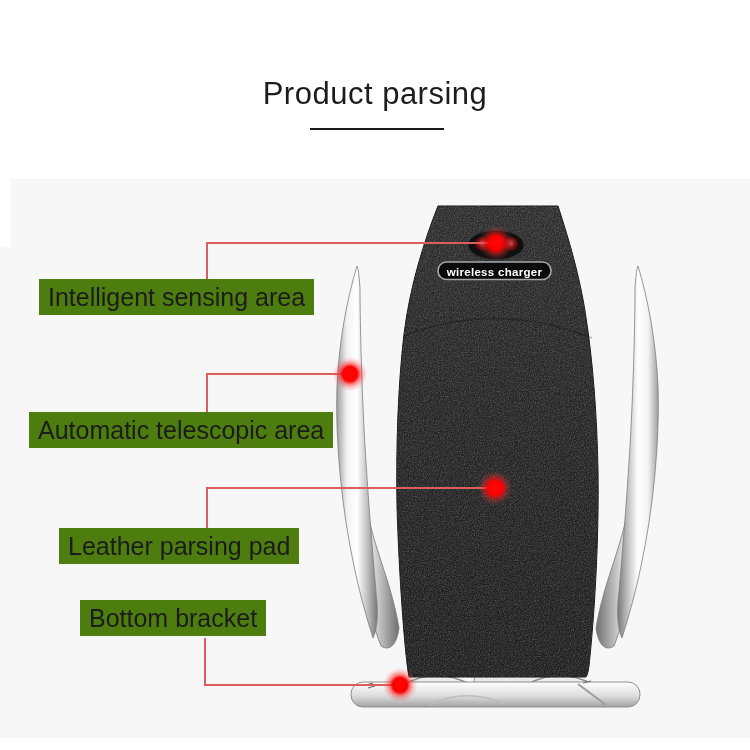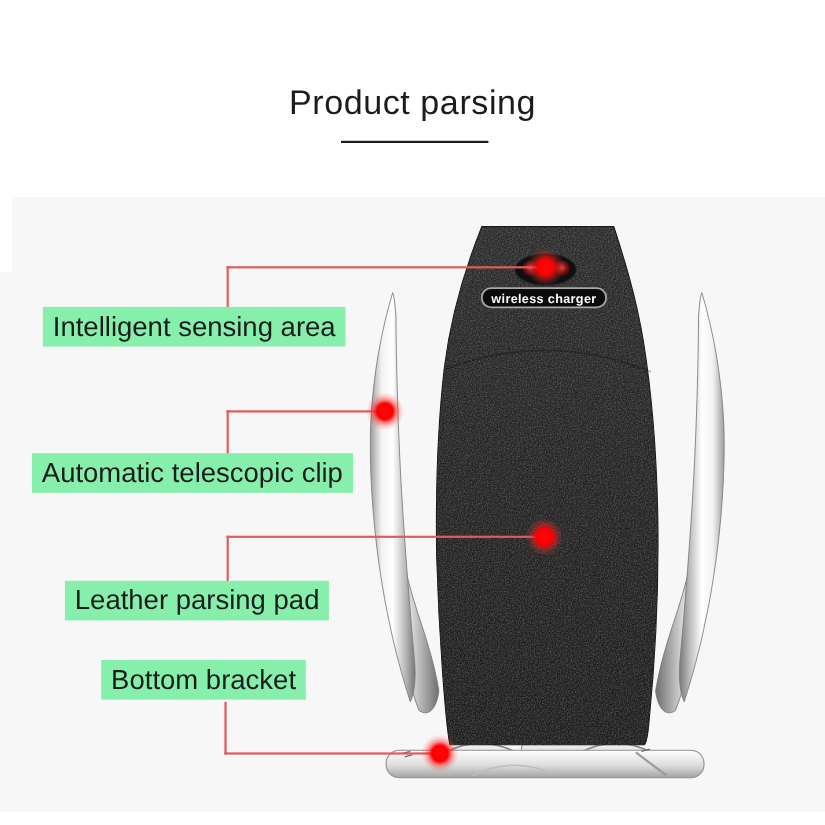--- a/index.html
+++ b/index.html
@@ -15,27 +15,27 @@
     position:absolute;left:0;top:163px;width:11px;height:68px;background:#ffffff;
   }
   .page-title{
     position:absolute;left:0;top:60px;width:750px;text-align:center;
     font-size:31px;letter-spacing:.5px;color:var(--text,#1c1c1c);
   }
   .title-underline{
     position:absolute;left:310px;top:112px;width:134px;height:2px;background:#1a1a1a;
   }
   .label{
-    position:absolute;background:#86efac;color:var(--text,#1c1c1c);
+    position:absolute;background:#4d7c0f;color:var(--text,#1c1c1c);
     font-size:25px;line-height:1.12;padding:4px 9px;white-space:nowrap;
   }
   .lbl-1{left:39px;top:263px;}
   .lbl-2{left:29px;top:396px;}
   .lbl-3{left:59px;top:512px;}
-  .lbl-4{left:92px;top:584px;}
+  .lbl-4{left:80px;top:584px;}
   .hline,.vline{position:absolute;background:var(--callout-line,#dd5c5c);}
   .hline{height:2px;}
   .vline{width:2px;}
   .dot{
     position:absolute;width:34px;height:34px;border-radius:50%;
     background:radial-gradient(circle,
       #ff0808 0%, var(--callout-dot,#fb0000) 30%,
       rgba(251,30,30,.50) 44%, rgba(251,60,60,.20) 58%, rgba(251,60,60,0) 72%);
   }
   .product-svg{position:absolute;left:330px;top:185px;width:340px;height:510px;}
@@ -136,21 +136,21 @@
     <div class="hline" style="left:206px;top:226px;width:290px;"></div>
     <div class="vline" style="left:206px;top:226px;height:41px;"></div>
     <div class="dot" style="left:479px;top:210px;"></div>
     <div class="label lbl-1">Intelligent sensing area</div>
   </div>
 
   <div>
     <div class="hline" style="left:206px;top:357px;width:145px;"></div>
     <div class="vline" style="left:206px;top:357px;height:43px;"></div>
     <div class="dot" style="left:333px;top:341px;"></div>
-    <div class="label lbl-2">Automatic telescopic clip</div>
+    <div class="label lbl-2">Automatic telescopic area</div>
   </div>
 
   <div>
     <div class="hline" style="left:206px;top:471px;width:290px;"></div>
     <div class="vline" style="left:206px;top:471px;height:45px;"></div>
     <div class="dot" style="left:478px;top:455px;"></div>
     <div class="label lbl-3">Leather parsing pad</div>
   </div>
 
   <div>

